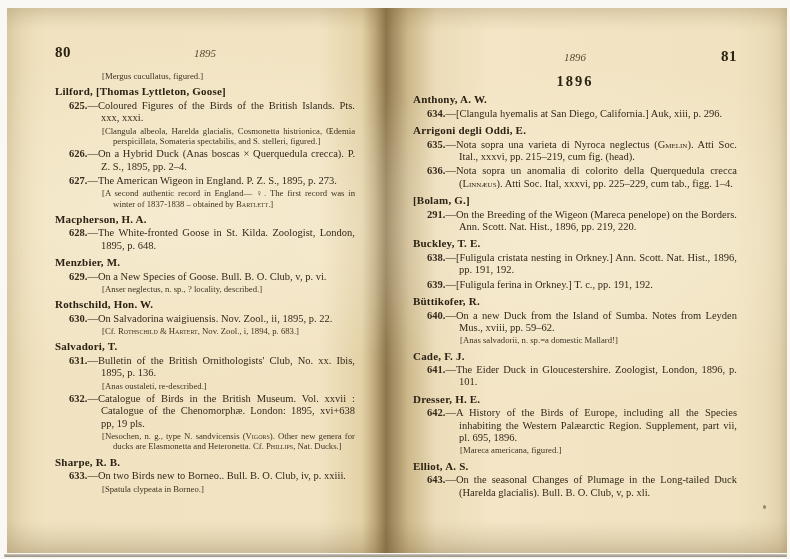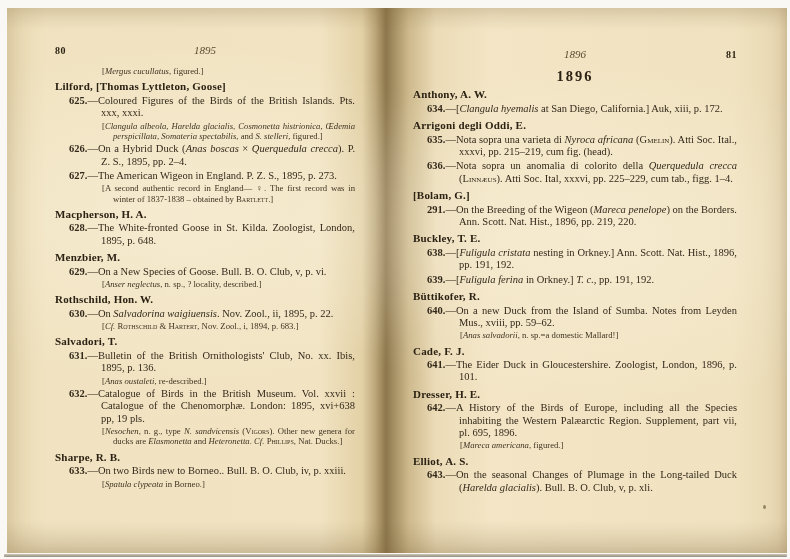--- a/index.html
+++ b/index.html
@@ -19,31 +19,31 @@
     box-shadow: inset 0 0 22px rgba(130,104,58,0.28);
   }
   .bottom-edge{position:absolute;left:4px;right:3px;bottom:2px;height:3px;background:linear-gradient(180deg,#c6bda9,#827c70);opacity:.85;border-radius:1px;}
   .page{position:absolute;top:0;height:100%;}
   .page.left{left:0;width:372px;}
   .page.right{left:372px;width:408px;}
   .content{position:relative;color:#33291b;}
   .page.left .content{margin:36px 24px 0 48px;width:300px;}
   .page.right .content{margin:40px 50px 0 34px;width:324px;}
   .page-head{display:grid;grid-template-columns:1fr auto 1fr;align-items:baseline;margin-bottom:10px;}
-  .pnum{font-weight:bold;font-size:10px;letter-spacing:.5px;color:#2c2315;}
+  .pnum{font-weight:bold;font-size:15px;letter-spacing:.5px;color:#2c2315;}
   .page.left .pnum{justify-self:start;}
   .page.right .pnum{justify-self:end;}
   .rhead{font-style:italic;font-size:11px;color:#5b4b30;justify-self:center;}
   .body{font-size:10.5px;line-height:12.4px;text-align:justify;}
   .section-heading{text-align:center;font-weight:bold;font-size:14.5px;letter-spacing:2px;margin:2px 0 6px;color:#2b2214;}
   .author{font-weight:bold;font-size:11px;margin-top:4px;color:#2b2214;letter-spacing:.2px;text-align:left;}
   .entry{padding-left:46px;text-indent:-32px;margin-top:2px;}
   .num{font-weight:bold;}
   .note{font-size:8.7px;line-height:10.3px;padding-left:58px;text-indent:-11px;margin-top:1px;margin-bottom:2px;color:#3e3321;}
-  .it{font-style:italic;}
+  .it{}
   .sc{font-variant:small-caps;}
   .speck{position:absolute;width:3px;height:4px;border-radius:50%;background:#6b5836;opacity:.65;}
 </style>
 </head>
 <body>
 
 <div class="photo">
   <div class="book">
 
     <div class="page left">
@@ -84,23 +84,23 @@
     <div class="page right">
       <div class="content">
         <div class="page-head">
           <span></span>
           <span class="rhead">1896</span>
           <span class="pnum">81</span>
         </div>
         <div class="body">
             <div class="section-heading">1896</div>
             <div class="author">Anthony, A. W.</div>
-            <div class="entry"><span class="num">634.</span><span>—[</span><span class="it">Clangula hyemalis</span><span> at San Diego, California.] Auk, xiii, p. 172.</span></div>
+            <div class="entry"><span class="num">634.</span><span>—[</span><span class="it">Clangula hyemalis</span><span> at San Diego, California.] Auk, xiii, p. 296.</span></div>
             <div class="author">Arrigoni degli Oddi, E.</div>
-            <div class="entry"><span class="num">635.</span><span>—Nota sopra una varieta di </span><span class="it">Nyroca africana</span><span> (</span><span class="sc">Gmelin</span><span>). Atti Soc. Ital., xxxvi, pp. 215–219, cum fig. (head).</span></div>
+            <div class="entry"><span class="num">635.</span><span>—Nota sopra una varieta di </span><span class="it">Nyroca neglectus</span><span> (</span><span class="sc">Gmelin</span><span>). Atti Soc. Ital., xxxvi, pp. 215–219, cum fig. (head).</span></div>
             <div class="entry"><span class="num">636.</span><span>—Nota sopra un anomalia di colorito della </span><span class="it">Querquedula crecca</span><span> (</span><span class="sc">Linnæus</span><span>). Atti Soc. Ital, xxxvi, pp. 225–229, cum tab., figg. 1–4.</span></div>
             <div class="author">[Bolam, G.]</div>
             <div class="entry"><span class="num">291.</span><span>—On the Breeding of the Wigeon (</span><span class="it">Mareca penelope</span><span>) on the Borders. Ann. Scott. Nat. Hist., 1896, pp. 219, 220.</span></div>
             <div class="author">Buckley, T. E.</div>
             <div class="entry"><span class="num">638.</span><span>—[</span><span class="it">Fuligula cristata</span><span> nesting in Orkney.] Ann. Scott. Nat. Hist., 1896, pp. 191, 192.</span></div>
             <div class="entry"><span class="num">639.</span><span>—[</span><span class="it">Fuligula ferina</span><span> in Orkney.] </span><span class="it">T. c.</span><span>, pp. 191, 192.</span></div>
             <div class="author">Büttikofer, R.</div>
             <div class="entry"><span class="num">640.</span><span>—On a new Duck from the Island of Sumba. Notes from Leyden Mus., xviii, pp. 59–62.</span></div>
             <div class="note"><span>[</span><span class="it">Anas salvadorii</span><span>, n. sp.=a domestic Mallard!]</span></div>
             <div class="author">Cade, F. J.</div>

